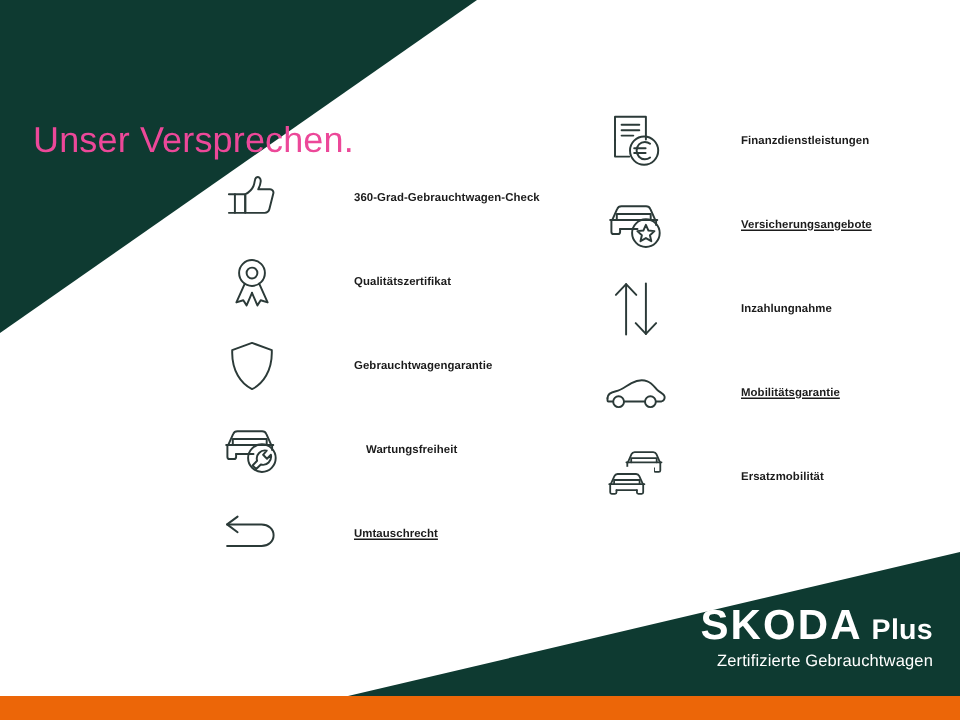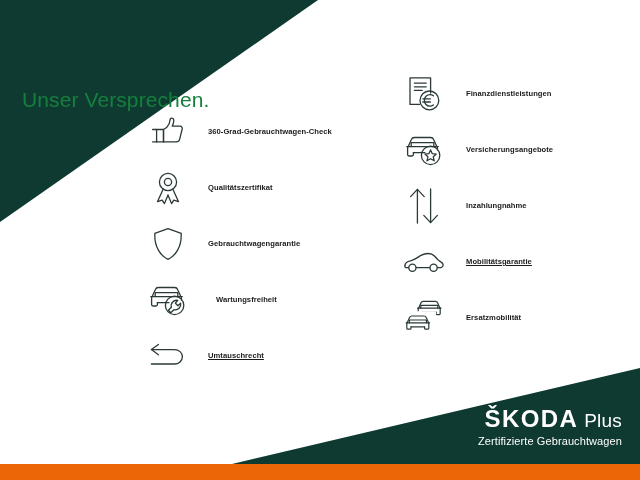--- a/index.html
+++ b/index.html
@@ -23,23 +23,23 @@
     position: absolute;
     inset: 0;
     width: 640px;
     height: 480px;
   }
 
   
   .headline {
     position: absolute;
     left: 22px;
-    top: 30px;
-    color: #15803d;
-    font-size: 21px;
+    top: 14px;
+    color: #ec4899;
+    font-size: 24px;
     font-weight: 400;
     line-height: 1.33;
     letter-spacing: 0.1px;
     white-space: pre;
     z-index: 5;
   }
   .headline-line { display: block; }
 
   
   .col {
@@ -47,20 +47,21 @@
     z-index: 4;
   }
   #col-left  { left: 140px; top: 104px; width: 250px; }
   #col-right { left: 396px; top: 66px;  width: 244px; }
 
   .feature {
     position: relative;
     display: flex;
     align-items: center;
     height: 56px;
+    gap: 28px;
   }
   .feature .ficon {
     width: 56px;
     min-width: 56px;
     height: 52px;
     display: flex;
     align-items: center;
     justify-content: center;
   }
   .feature .ficon svg {
@@ -87,28 +88,28 @@
     z-index: 6;
     color: #ffffff;
   }
   .brand-top {
     display: flex;
     align-items: baseline;
     justify-content: flex-end;
     gap: 6px;
   }
   .brand-mark {
-    font-size: 24px;
+    font-size: 28px;
     font-weight: bold;
     letter-spacing: 1.4px;
     line-height: 1;
   }
   .brand-sub-word {
     font-size: 19px;
-    font-weight: 400;
+    font-weight: 700;
     letter-spacing: 0.2px;
     line-height: 1;
   }
   .brand-tagline {
     margin-top: 4px;
     font-size: 11px;
     font-weight: 400;
     letter-spacing: 0.1px;
     line-height: 1.1;
   }
@@ -229,21 +230,21 @@
           <path d="M2.6 13.6 L2.6 21.6 C2.6 22.4 3.2 23 4 23 L7 23
                    C7.8 23 8.4 22.4 8.4 21.6 L8.4 19.6"></path>
           <path d="M8.4 19.6 L20 19.6"></path>
           <path d="M32.4 13.6 L32.4 17"></path>
           <path d="M6.2 13.6 L6.2 9.6 L28.8 9.6 L28.8 13.6"></path>
           <circle cx="25.6" cy="22.4" r="9.2"></circle>
           <path d="M25.6 16.9 L27.3 20.7 L31.3 21.1 L28.3 23.8 L29.2 27.8
                    L25.6 25.7 L22 27.8 L22.9 23.8 L19.9 21.1 L23.9 20.7 Z"></path>
         </svg>
       </span>
-      <span class="flabel" style="color: rgb(27, 27, 27);">Versicherungsangebote</span>
+      <span class="flabel" style="color: rgb(27, 27, 27); text-decoration: underline;">Versicherungsangebote</span>
     </div>
 
     <div class="feature">
       <span class="ficon">
         <svg width="32" height="38" viewBox="0 0 32 38" fill="none" stroke="#2b3a38" stroke-width="1.3" stroke-linejoin="round" stroke-linecap="round">
           <path d="M9.4 36 L9.4 2.4"></path>
           <path d="M2.6 9.6 L9.4 2.4 L16.2 9.6"></path>
           <path d="M22.6 2 L22.6 35.6"></path>
           <path d="M15.8 28.4 L22.6 35.6 L29.4 28.4"></path>
         </svg>

